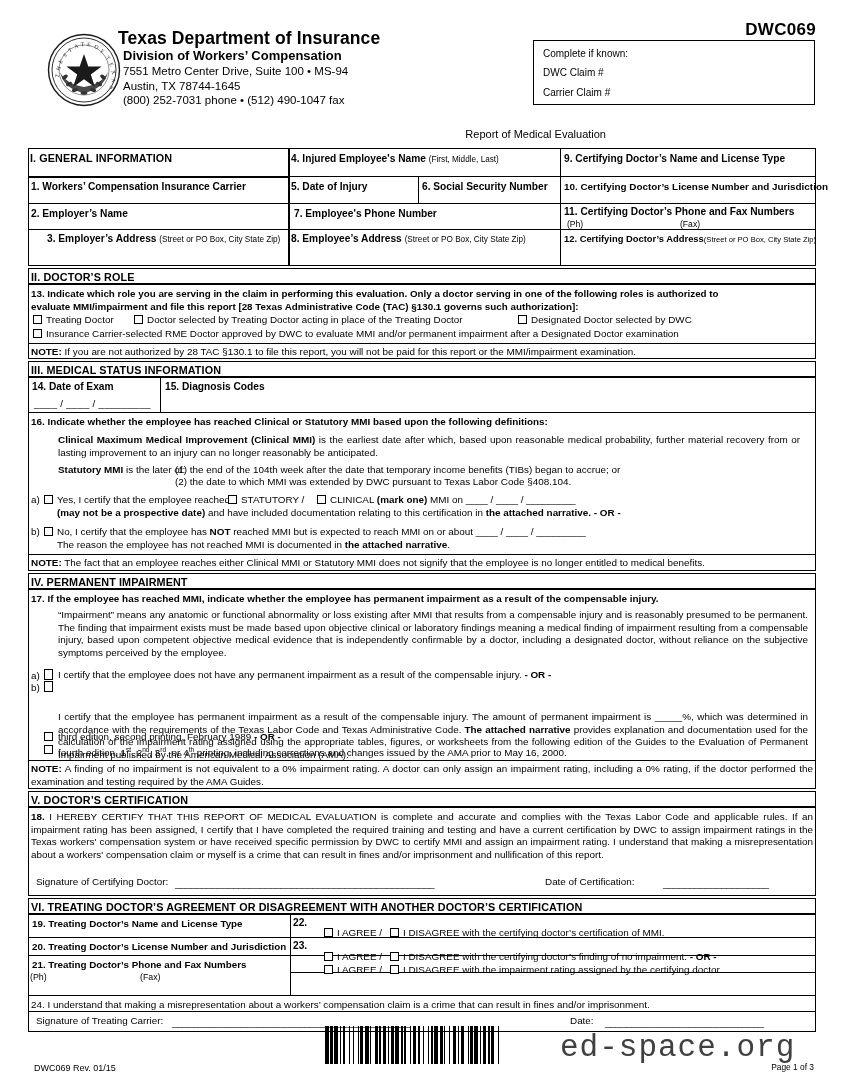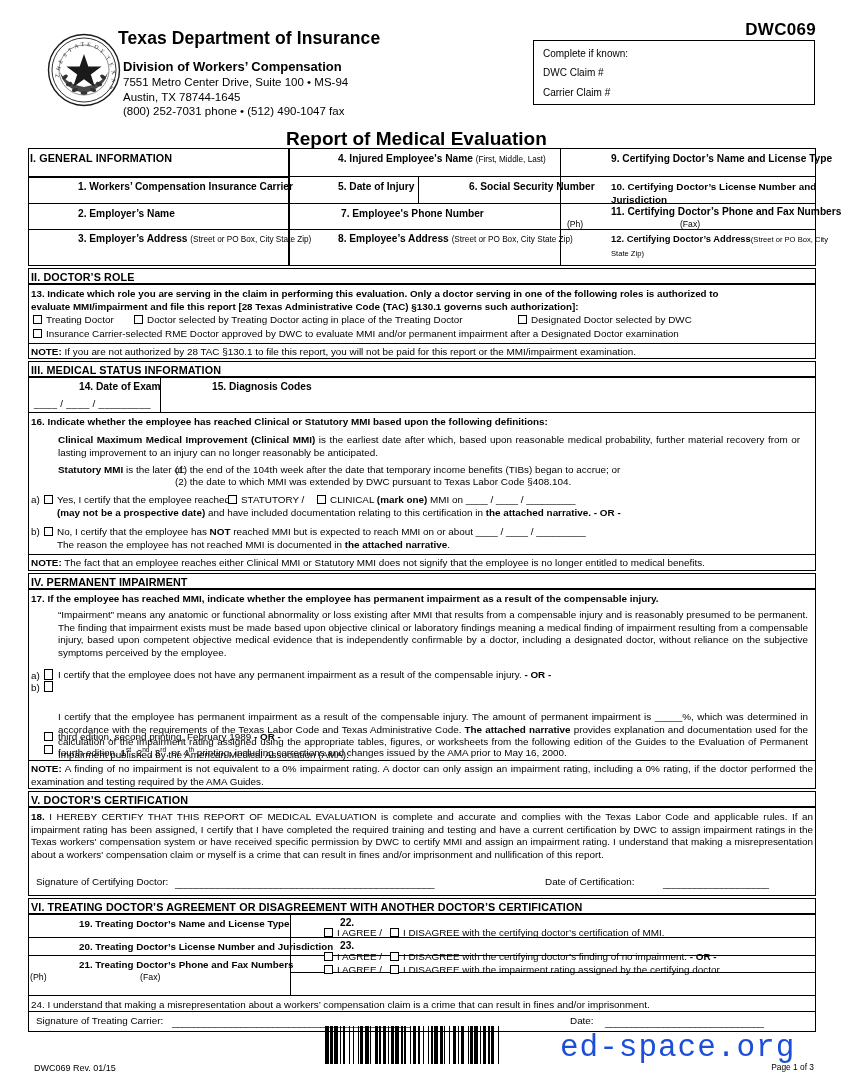--- a/index.html
+++ b/index.html
@@ -8,49 +8,49 @@
     font-family:"Liberation Sans", sans-serif;color:#000;
     -webkit-font-smoothing:antialiased;
   }
   .page{position:absolute;left:0;top:0;width:844px;height:1092px;}
 
   
   .hdr{position:absolute;left:40px;top:28px;width:470px;height:95px;}
   .seal{position:absolute;left:6px;top:4px;width:76px;height:76px;}
   .org{position:absolute;left:78px;top:0px;}
   .org .l1{font-size:17.5px;font-weight:bold;letter-spacing:.1px;line-height:20px;}
-  .org .l2{font-size:13px;font-weight:bold;line-height:16px;padding-left:5px;margin-top:11px;}
+  .org .l2{font-size:13px;font-weight:bold;line-height:16px;padding-left:5px;}
   .org .l3{font-size:11.5px;line-height:14.5px;padding-left:5px;}
 
   .formno{position:absolute;right:28px;top:20px;font-size:17px;font-weight:bold;letter-spacing:.3px;}
   .cbox{position:absolute;left:533px;top:40px;width:280px;height:63px;border:1px solid #000;}
   .cbox div{position:absolute;left:9px;font-size:10px;}
   .cbox .c1{top:7px;}
   .cbox .c2{top:26px;}
   .cbox .c3{top:46px;}
 
-  .rme{position:absolute;left:286px;top:128px;width:320px;text-align:left;
-       font-size:19px;font-weight:bold;}
+  .rme{position:absolute;left:286px;top:128px;width:320px;text-align:right;
+       font-size:11px;font-weight:normal;}
 
   
   .bx{position:absolute;border:1.6px solid #000;box-sizing:border-box;}
   .ln{position:absolute;background:#000;}
   .sechdr{position:absolute;font-size:10.8px;font-weight:bold;letter-spacing:.1px;}
-  .lbl{position:absolute;font-size:10.2px;font-weight:bold;line-height:12.5px;padding-left:47px;}
+  .lbl{position:absolute;font-size:10.2px;font-weight:bold;line-height:12.5px;}
   .sub{font-weight:normal;font-size:8.2px;}
   .txt{position:absolute;font-size:9.9px;line-height:12.6px;}
   .txtj{position:absolute;font-size:9.9px;line-height:12.6px;text-align:justify;}
   b{font-weight:bold;}
   .ckabs{position:absolute;width:9px;height:9px;border:1.3px solid #000;box-sizing:border-box;background:#fff;}
 
   
   .bar{position:absolute;left:325px;top:1026px;width:200px;height:38px;}
   .bar i{position:absolute;top:0;height:38px;background:#000;display:block;}
   .wm{position:absolute;left:560px;top:1030px;font-family:"Liberation Mono", monospace;
-      font-size:31px;color:#1d4ed8;letter-spacing:1px;white-space:nowrap;}
+      font-size:31px;color:#404040;letter-spacing:1px;white-space:nowrap;}
   .rev{position:absolute;left:34px;top:1063px;font-size:9px;}
   .pg{position:absolute;right:30px;top:1062px;font-size:8.4px;}
 </style>
 </head>
 <body>
 
 <div class="page">
 
   <div class="hdr">
     <div class="seal">
@@ -120,21 +120,21 @@
   <div class="ln" style="left:288px;top:176px;width:528px;height:1px;"></div>
   <div class="ln" style="left:28px;top:203px;width:788px;height:1px;"></div>
   <div class="ln" style="left:28px;top:229px;width:788px;height:1px;"></div>
 
   <div class="ln" style="left:288px;top:148px;width:1.6px;height:118px;"></div>
   <div class="ln" style="left:560px;top:148px;width:1px;height:118px;"></div>
   <div class="ln" style="left:418px;top:176px;width:1px;height:27px;"></div>
 
   <div class="lbl" style="left:31px;top:181px;">1. Workers’ Compensation Insurance Carrier</div>
   <div class="lbl" style="left:31px;top:208px;">2. Employer’s Name</div>
-  <div class="lbl" style="left:31px;top:233px;">
+  <div class="lbl" style="left:47px;top:233px;">
     <span>3. Employer’s Address</span>
     <span class="sub">(Street or PO Box, City State Zip)</span>
   </div>
 
   <div class="lbl" style="left:291px;top:153px;">
     <span>4. Injured Employee's Name</span>
     <span class="sub">(First, Middle, Last)</span>
   </div>
   <div class="lbl" style="left:291px;top:181px;">5. Date of Injury</div>
   <div class="lbl" style="left:422px;top:181px;">6. Social Security Number</div>

